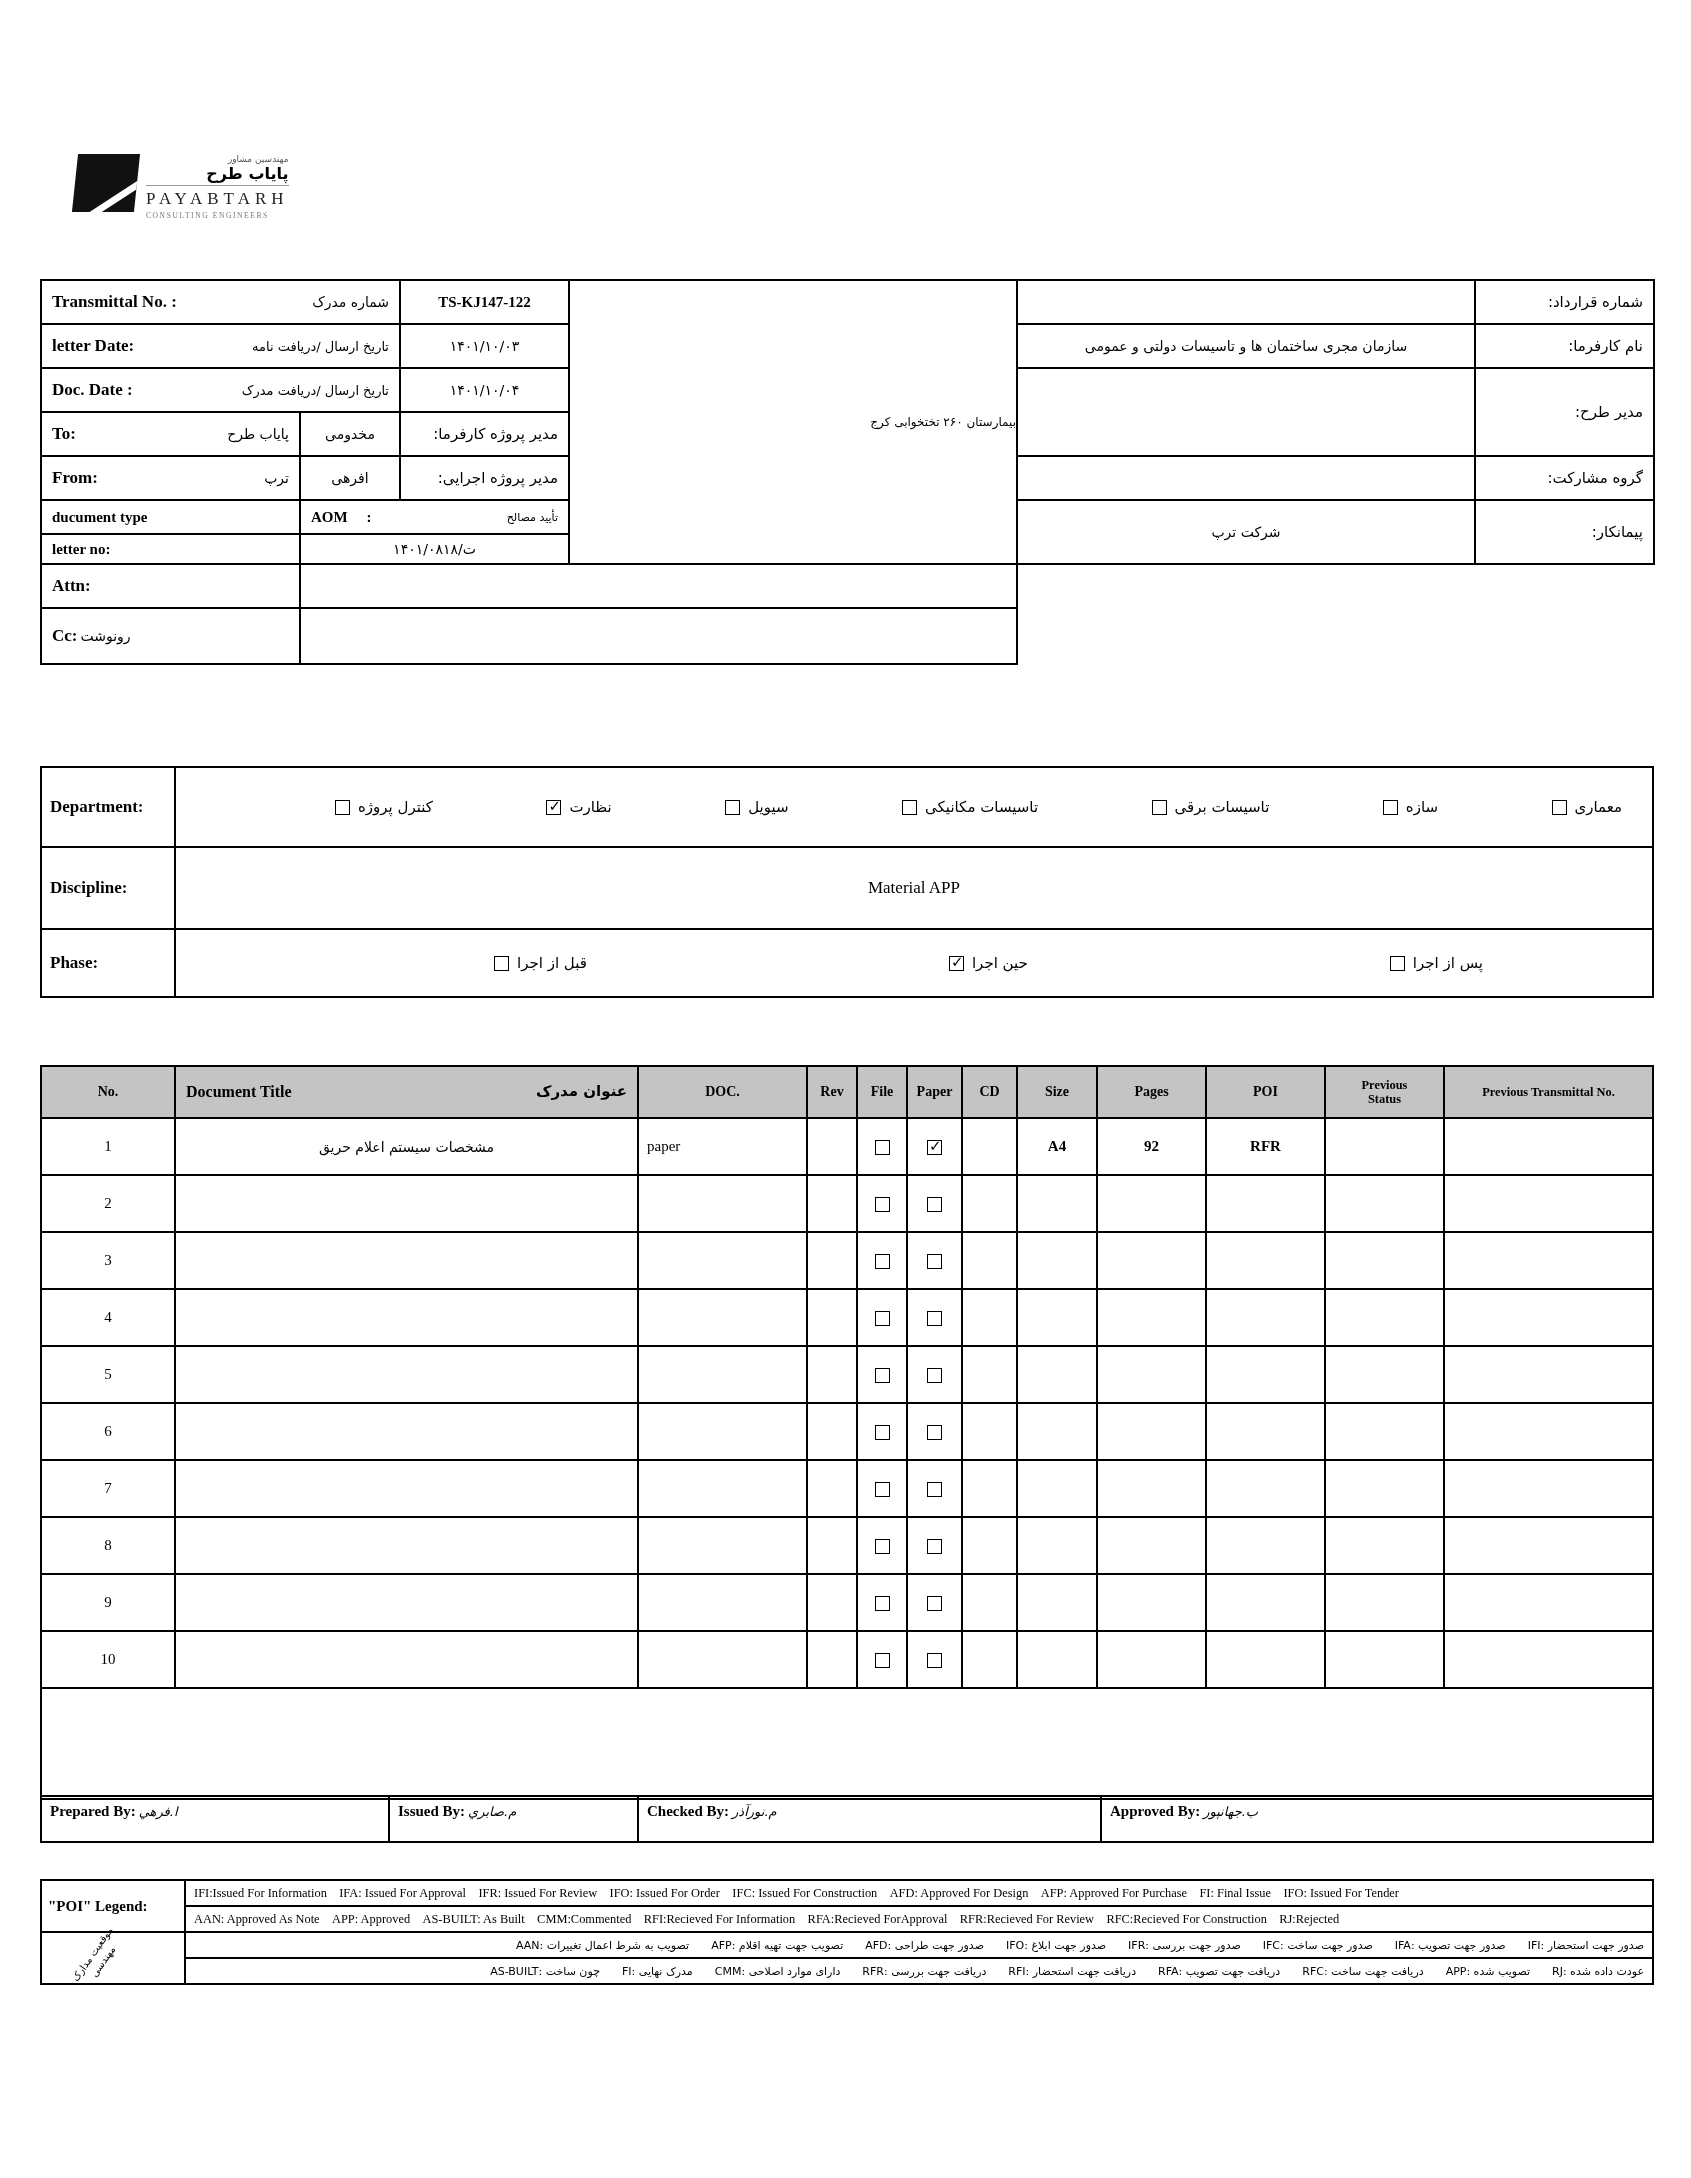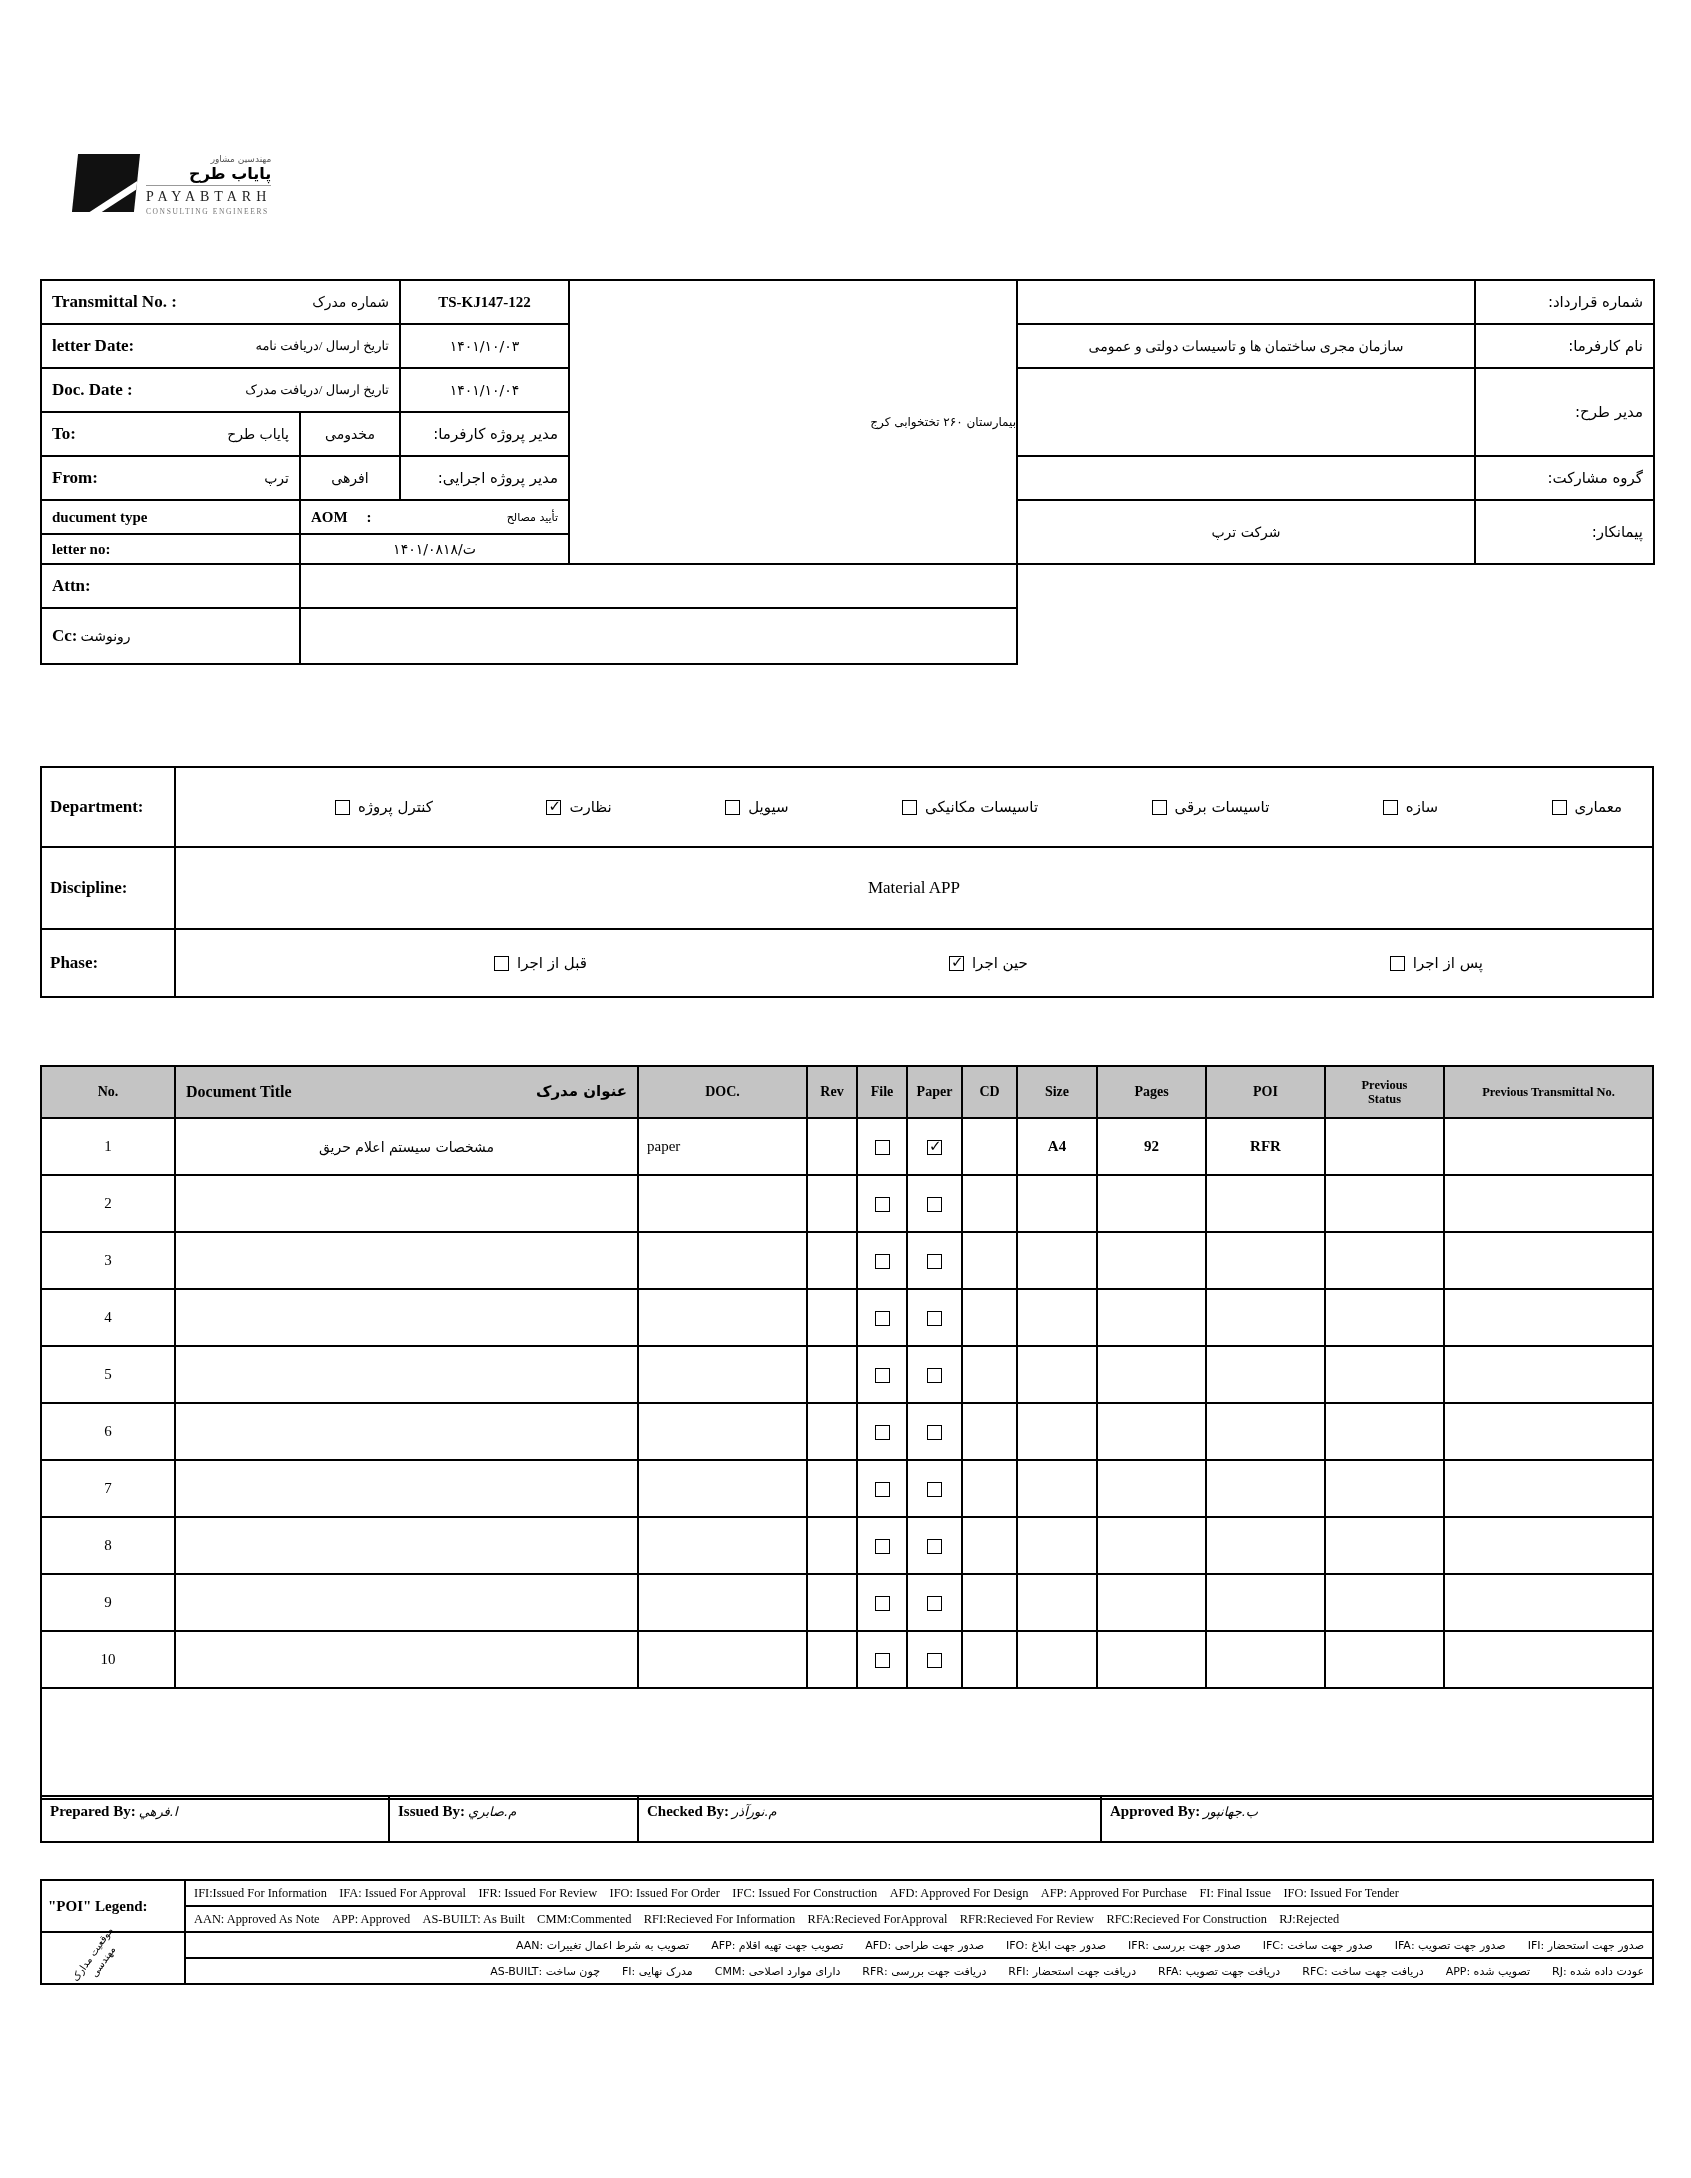--- a/index.html
+++ b/index.html
@@ -6,32 +6,32 @@
   html,body { background:#ffffff; }
   body { width:1692px; height:2178px; font-family:"Liberation Serif",serif; color:#000; position:relative; }
   .page { position:relative; width:1692px; height:2178px; background:#fff; overflow:hidden; }
 
   table { border-collapse:collapse; table-layout:fixed; }
   td { border:2px solid #000; overflow:hidden; vertical-align:middle; }
 
   .en-b { font-family:"Liberation Serif",serif; font-weight:bold; font-size:17px; }
   .sm2 { font-size:15px; }
   .fa { font-family:"DejaVu Sans",sans-serif; font-size:14px; }
-  .fa.sm { font-size:13px;font-family:Liberation Serif, serif; }
+  .fa.sm { font-size:13px; }
   .fa.xs { font-size:11px; }
 
   
   .header { position:absolute; left:40px; top:149px; width:1612px; height:114px; }
   .logo { position:absolute; left:35px; top:5px; display:flex; gap:9px; }
   .logo-mark { width:62px; height:58px; background:#111; position:relative; overflow:hidden; transform:skewX(-6deg); }
   .logo-mark .slash { position:absolute; left:-14px; bottom:10px; width:114px; height:7px; background:#fff; transform:rotate(-35deg); }
   .logo-text { display:flex; flex-direction:column; justify-content:flex-start; }
   .logo-fa-small { font-size:9px; color:#555; text-align:right; }
   .logo-fa { font-size:16px; font-weight:bold; text-align:right; border-bottom:1px solid #999; padding-bottom:2px; }
-  .logo-en { font-size:14px; letter-spacing:5px; color:#222; margin-top:3px; }
+  .logo-en { font-size:17px; letter-spacing:5px; color:#222; margin-top:3px; }
   .logo-sub { font-size:7.5px; letter-spacing:1.6px; color:#777; margin-top:2px; }
   .title { position:absolute; left:0; right:100px; top:55px; text-align:center; font-family:"Liberation Serif",serif; font-weight:bold; font-size:19px; }
 
   
   .top-table { position:absolute; left:40px; top:279px; }
   .cf { display:flex; justify-content:space-between; align-items:center; height:100%; padding:0 10px; }
   .cf.start { justify-content:flex-start; gap:3px; }
   .val { text-align:center; font-size:15px; }
   .val.fa { font-size:14px; }
   .r-lbl { font-size:15px; padding:0 10px; }

